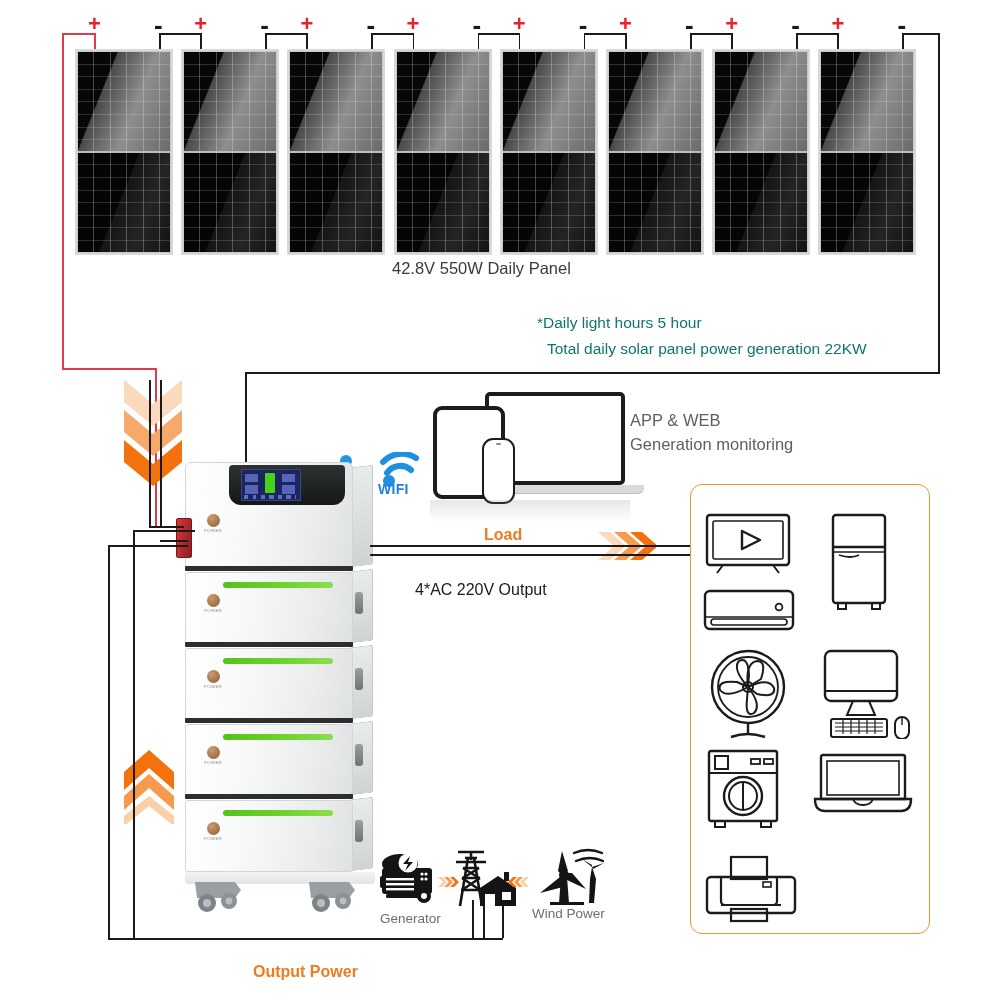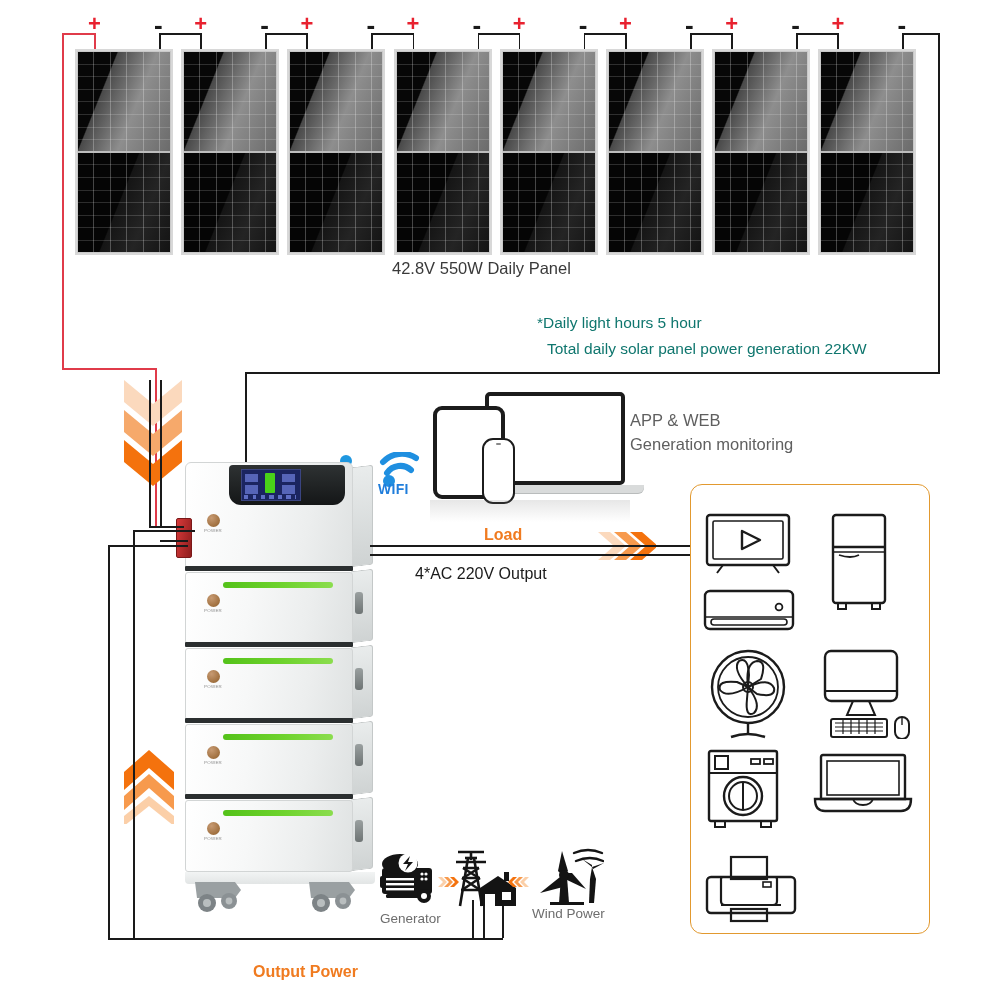--- a/index.html
+++ b/index.html
@@ -70,21 +70,21 @@
   .dev-tab{position:absolute;box-sizing:border-box;border:4px solid #1c1c1c;border-radius:9px;background:#fff;}
   .dev-phone{position:absolute;box-sizing:border-box;border:2.6px solid #1c1c1c;border-radius:11px;background:#fff;}
 
   
   #appbox{position:absolute;left:690px;top:484px;width:240px;height:450px;
     border:1.6px solid #e2992f;border-radius:12px;box-sizing:border-box;background:#fff;}
   .appl{position:absolute;}
   .appl svg{display:block;}
 
   .lbl-load{position:absolute;color:#f07b20;font-weight:700;font-size:16px;}
-  .lbl-ac{position:absolute;color:#1a1a1a;font-size:16px;}
+  .lbl-ac{position:absolute;color:#1a1a1a;font-size:16px;margin-top:16px;}
   .lbl-mains{position:absolute;color:#f07b20;font-weight:700;font-size:16px;}
   .lbl-gen{position:absolute;color:#6d6d6d;font-size:13.5px;}
   .lbl-app{position:absolute;color:#5f5f5f;font-size:16.5px;line-height:25px;}
   .lbl-panel{position:absolute;color:#3a3a3a;font-size:16.5px;}
   .lbl-note{position:absolute;color:#0f766e;font-size:15.5px;line-height:26px;}
 </style>
 </head>
 <body>
 
 <div id="stage">

